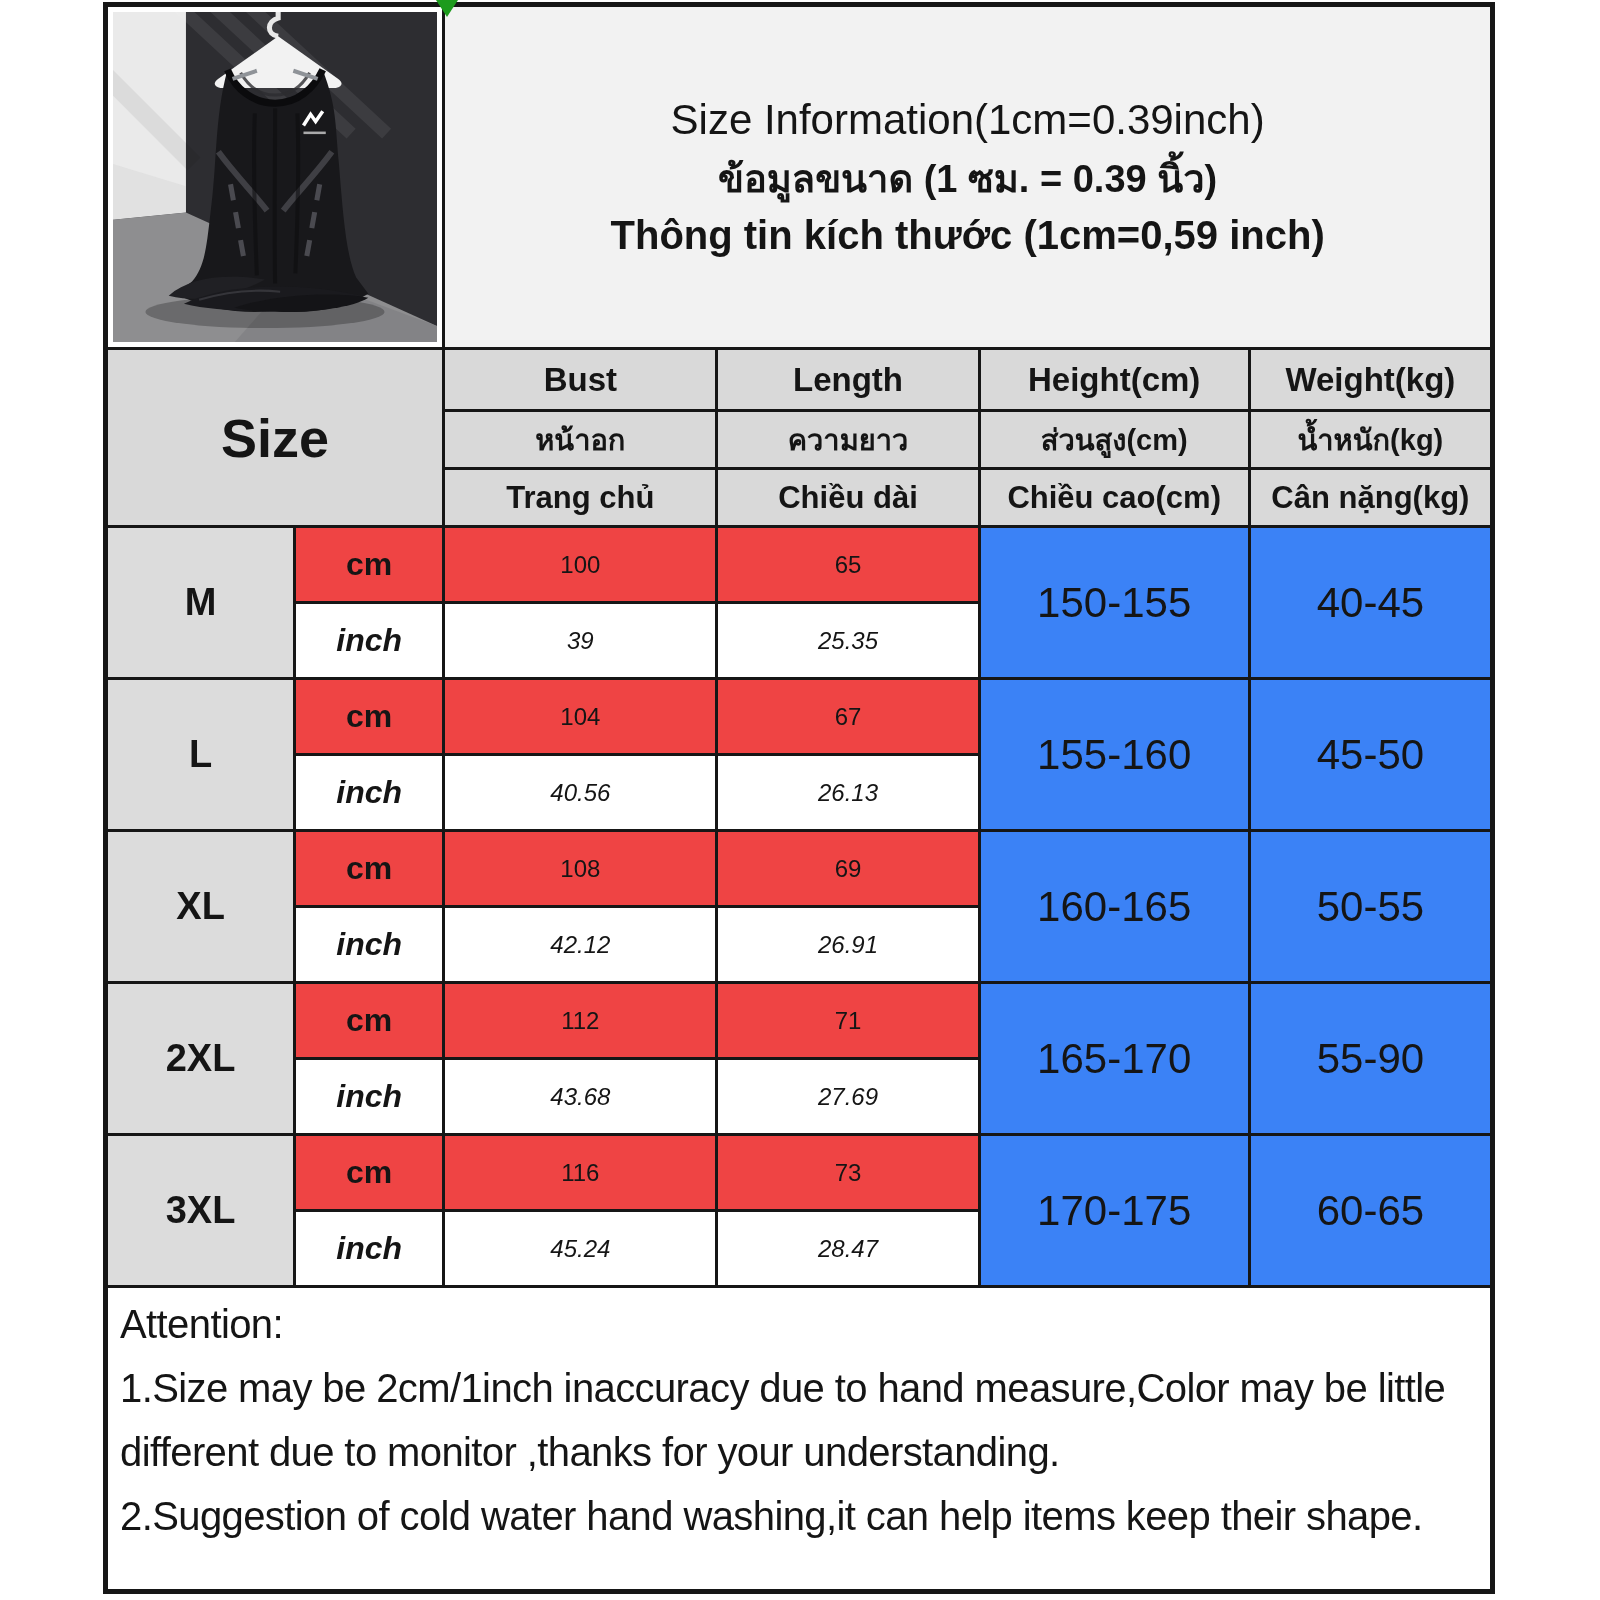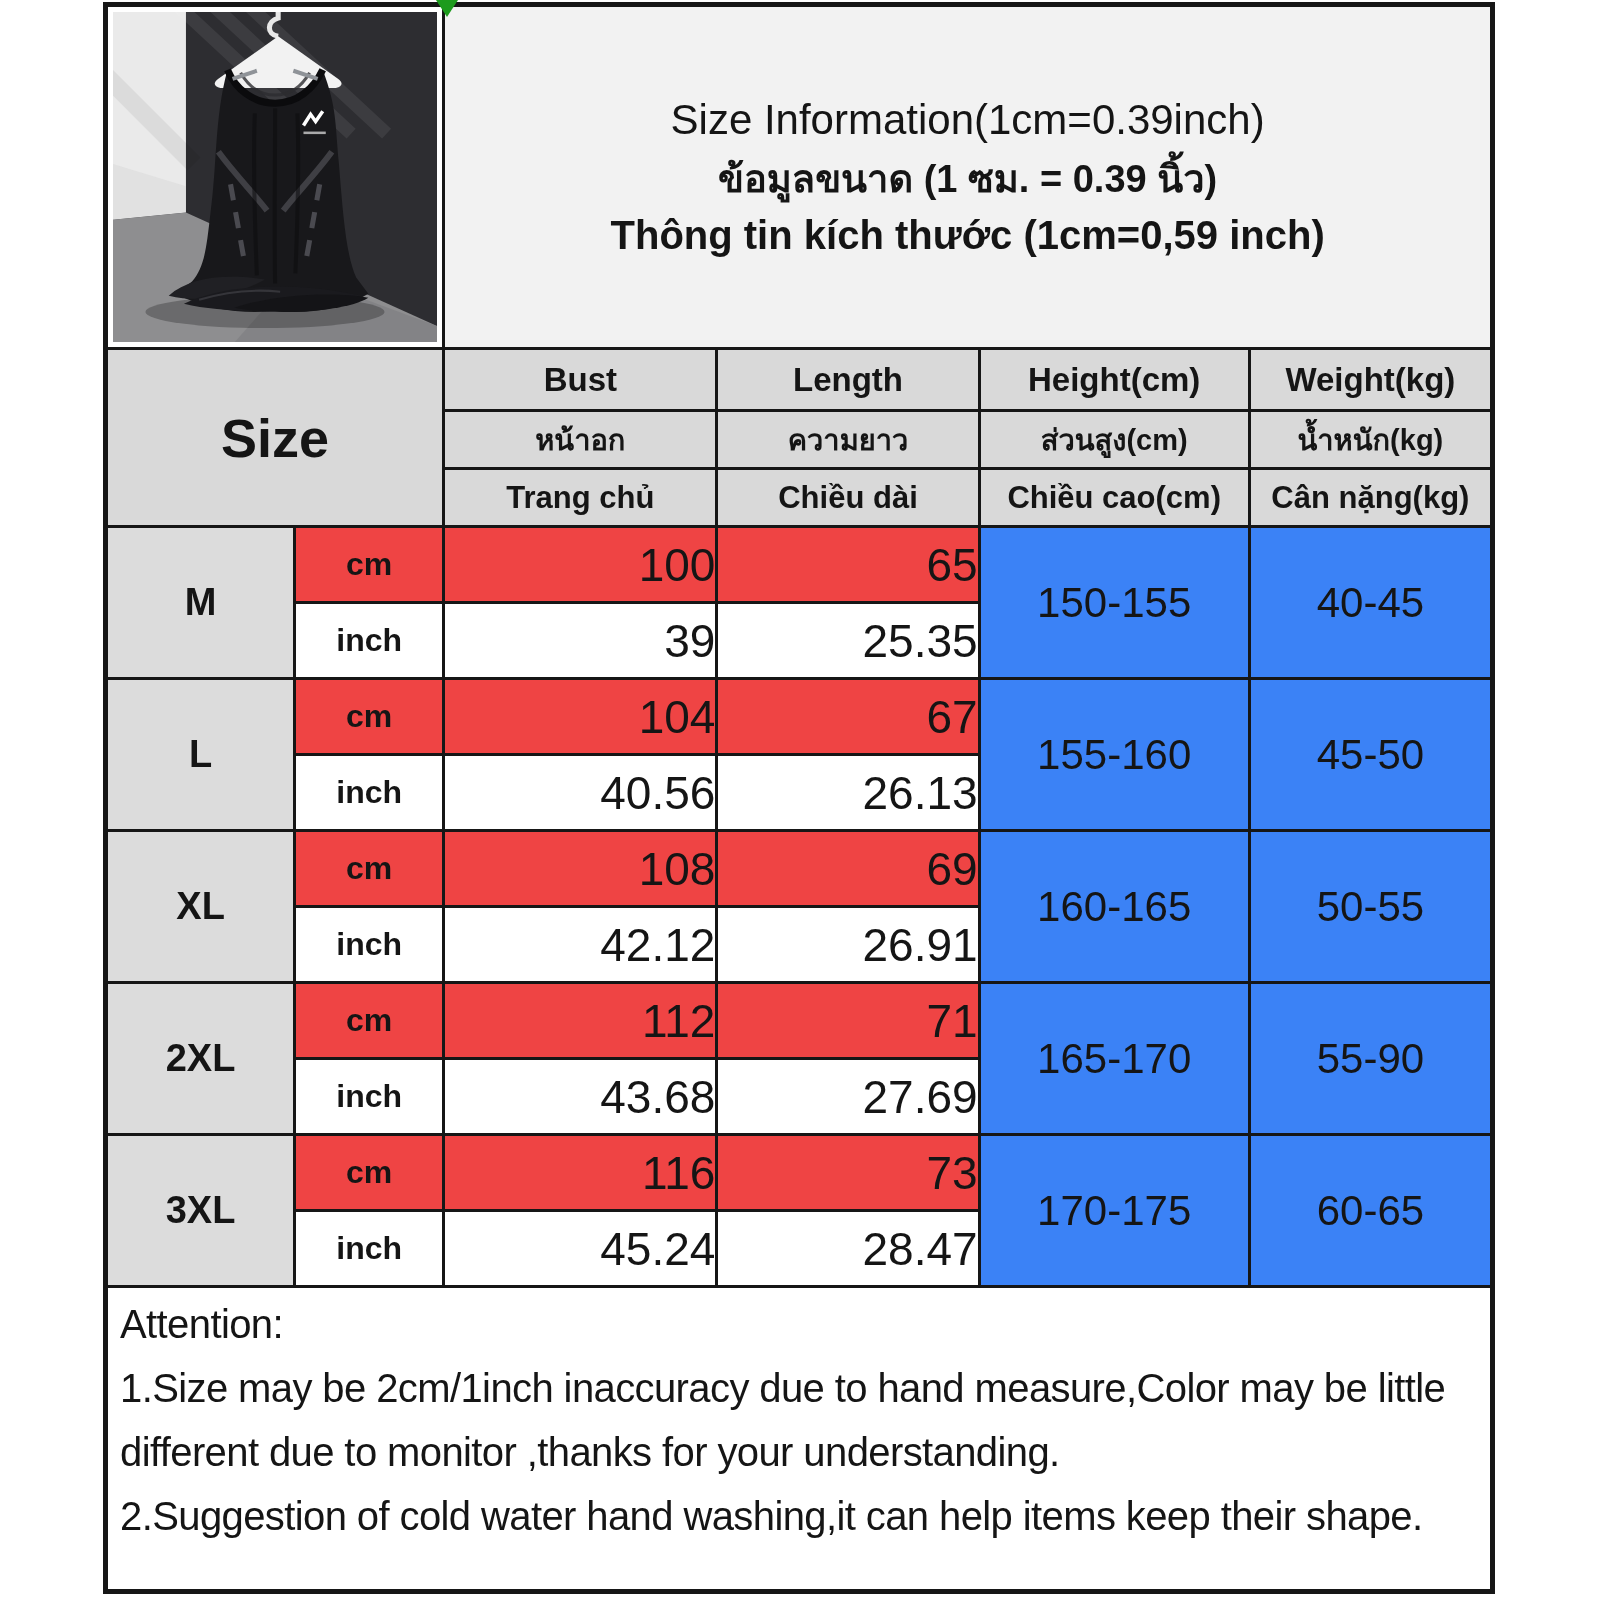--- a/index.html
+++ b/index.html
@@ -33,24 +33,24 @@
   tr.row-head-th{height:58px;}
   tr.row-head-vi{height:58px;}
   td.cell-sizehead{background:#d9d9d9;font-size:54px;font-weight:bold;}
   td.head-en{background:#d9d9d9;font-size:33px;font-weight:bold;}
   td.head-th{background:#d9d9d9;font-size:29px;font-weight:bold;}
   td.head-vi{background:#d9d9d9;font-size:31px;font-weight:bold;}
   
   tr.sub-cm,tr.sub-inch{height:76px;}
   td.cell-size{background:#dcdcdc;font-size:38px;font-weight:bold;}
   td.cell-unit{font-size:32px;font-weight:bold;}
-  td.val{font-size:46px;text-align:right;}
+  td.val{font-size:24px;}
   tr.sub-cm td.cell-unit,tr.sub-cm td.val{background:#ef4444;}
   td.cell-range{background:#3b82f6;font-size:42px;}
-  tr.sub-inch td{background:#ffffff;}
+  tr.sub-inch td{background:#ffffff;font-style:italic;}
   
   td.attention-cell{
     text-align:left;vertical-align:top;
     padding:4px 12px;background:#ffffff;
     font-size:40px;letter-spacing:-0.6px;line-height:1.6;
   }
   .attention-line{margin:0;}
   
   .corner-badge{
     position:absolute;left:436px;top:0;

